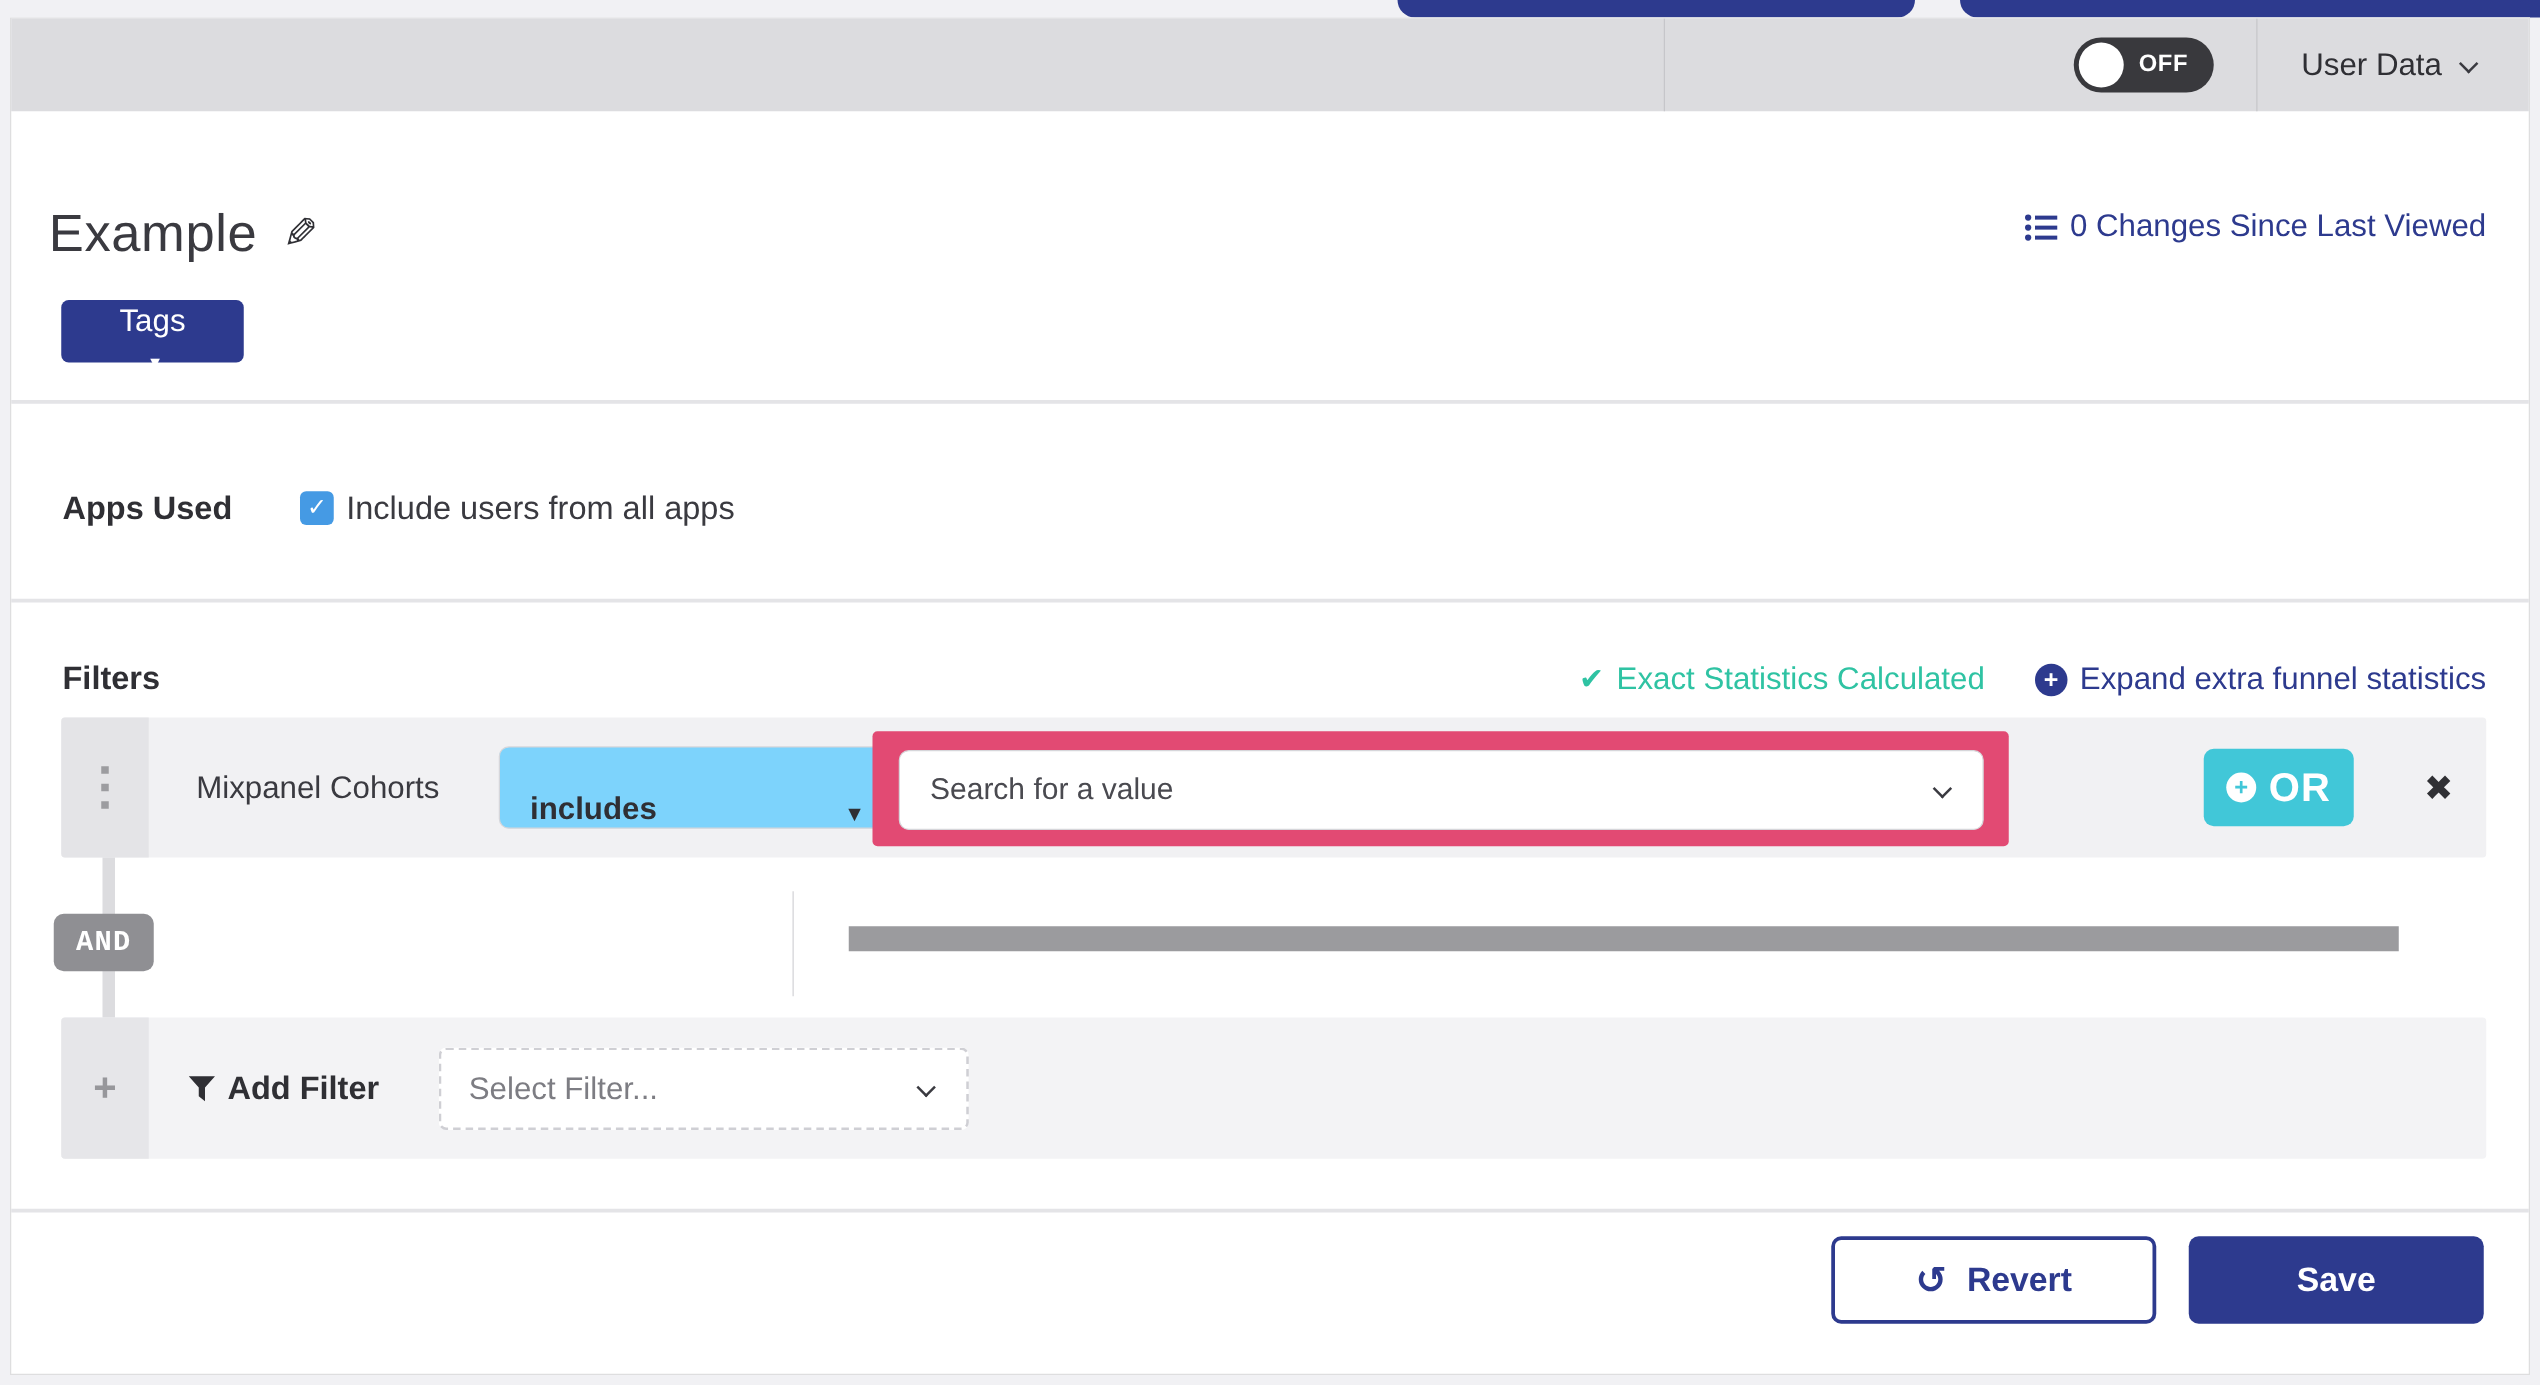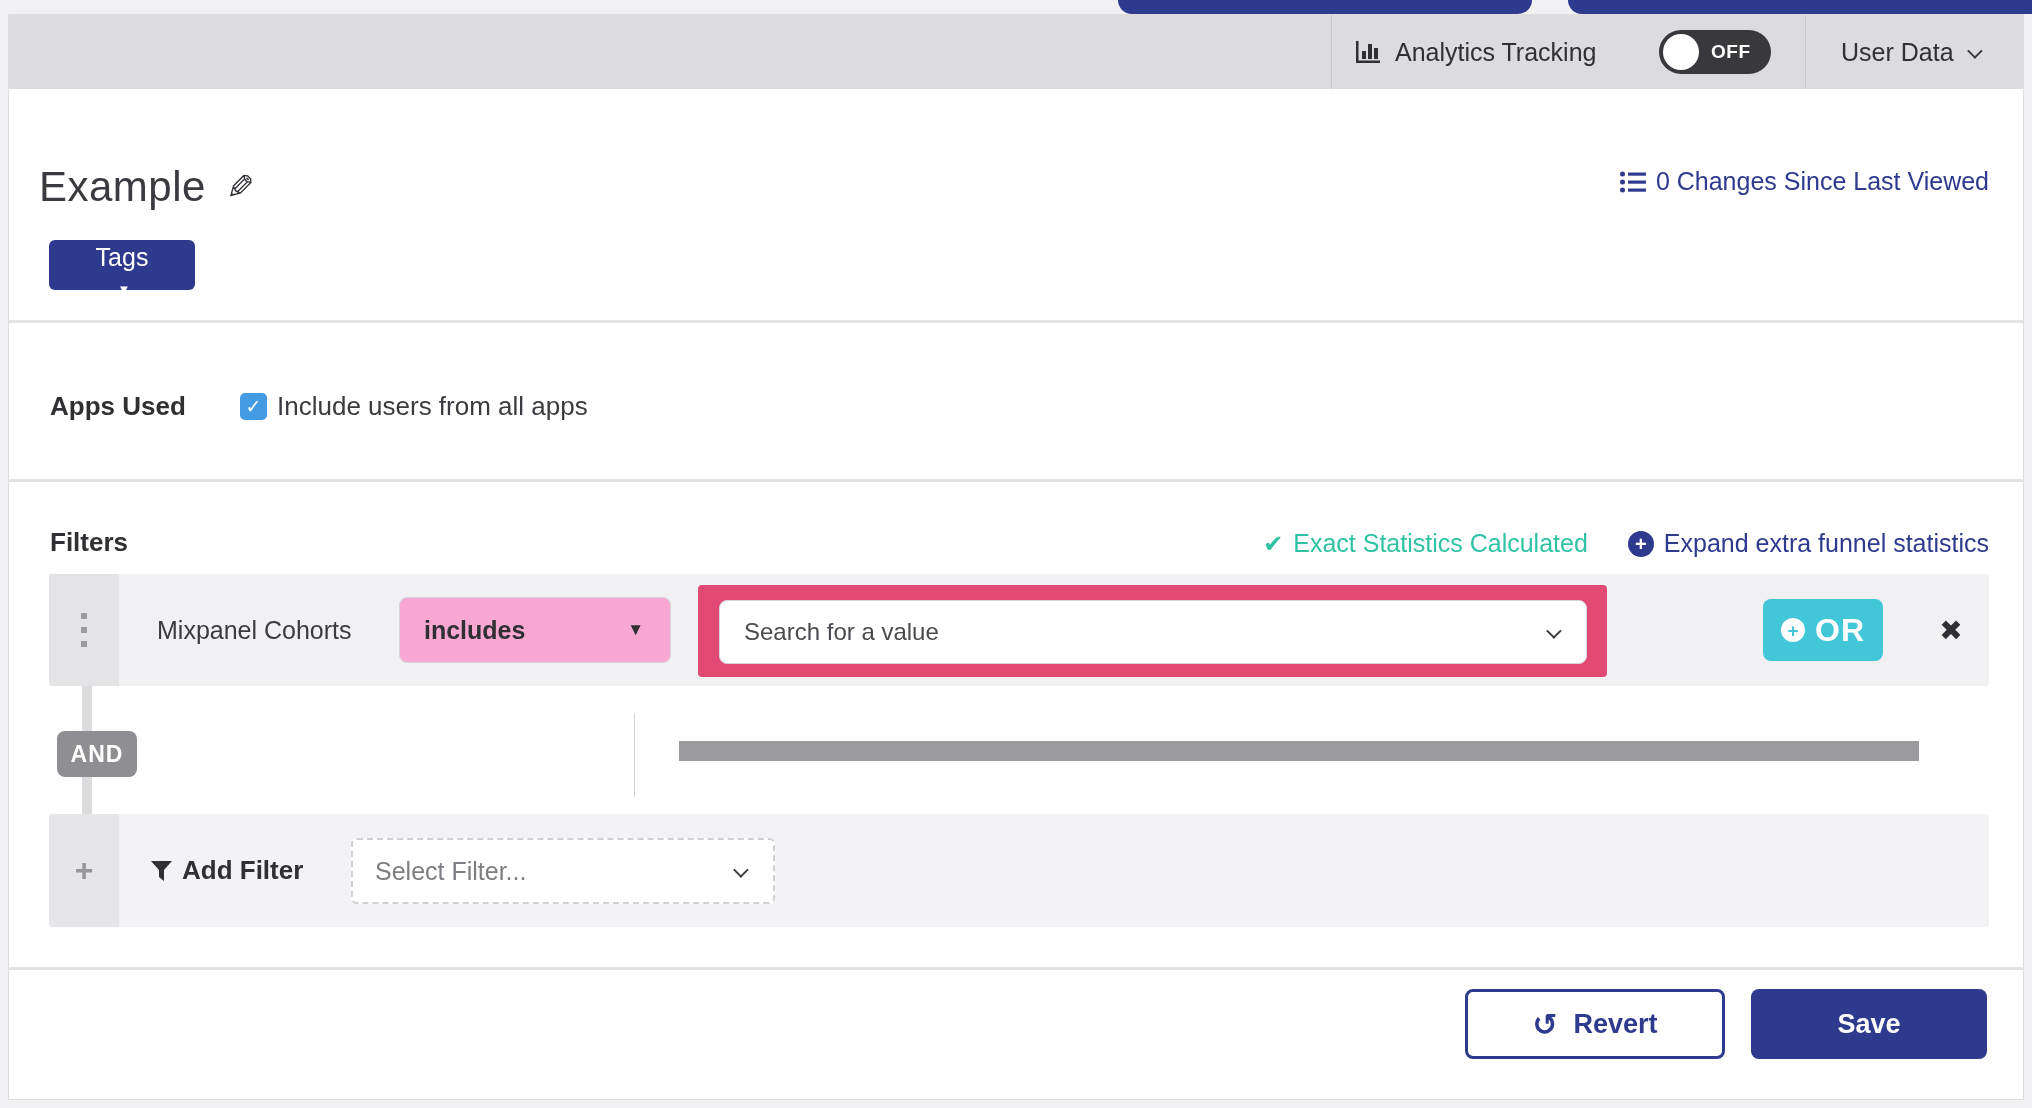--- a/index.html
+++ b/index.html
@@ -65,41 +65,41 @@
   .expand { display:flex; align-items:center; gap:10px; color:#2d3a8e; font-size:25px; font-weight:500; cursor:pointer; }
   .plus-circle { width:26px; height:26px; border-radius:50%; background:#2d3a8e; color:#fff; font-size:20px; font-weight:700;
                  display:flex; align-items:center; justify-content:center; line-height:1; }
 
   
   .frow1 { position:absolute; left:40px; top:559px; width:1940px; height:112px; background:#f1f1f3; border-radius:3px;padding-left:44px; }
   .drag-col { position:absolute; left:0; top:0; bottom:0; width:70px; background:#e4e4e7; border-radius:3px 0 0 3px;
               display:flex; flex-direction:column; align-items:center; justify-content:center; gap:8px; cursor:grab; }
   .drag-col i { width:6px; height:6px; background:#9c9ca0; display:block; }
   .filter-name { position:absolute; left:108px; top:0; height:112px; display:flex; align-items:center; font-size:25px; color:#3a3a40; }
-  .op-select { position:absolute; left:350px; top:23px; width:272px; height:66px; background:#f9a8d4; border:1px solid #d6d6da; border-radius:8px;
-               display:flex; align-items:center; cursor:pointer; }
+  .op-select { position:absolute; left:350px; top:23px; width:320px; height:66px; background:#7dd3fc; border:1px solid #d6d6da; border-radius:8px;
+               display:flex; align-items:flex-end; cursor:pointer; }
   .op-select .val { margin-left:24px; font-size:25px; font-weight:600; color:#2f2f34; }
   .op-select .solid-caret { position:absolute; right:26px; font-size:17px; color:#2f2f34; }
   .pink-wrap { position:absolute; left:633px; top:11px; width:909px; height:92px; background:#e24a73; border-radius:4px; padding:15px 20px 13px 21px;margin-left:16px; }
   .value-select { width:100%; height:100%; background:#fff; border:1px solid #d6d6da; border-radius:8px; position:relative;
                   display:flex; align-items:center; cursor:pointer; }
   .value-select .ph { margin-left:24px; font-size:24px; color:#4a4a50; }
   .value-select .chev { position:absolute; right:28px; border-color:#3a3a40; }
   .or-btn { position:absolute; left:1714px; top:25px; width:120px; height:62px; background:#41c7d8; border-radius:8px;
             display:flex; align-items:center; justify-content:center; gap:10px; cursor:pointer; }
   .or-plus { width:24px; height:24px; border-radius:50%; background:#fff; color:#41c7d8; font-size:19px; font-weight:700;
              display:flex; align-items:center; justify-content:center; line-height:1; }
   .or-label { color:#fff; font-size:32px; font-weight:600; letter-spacing:1px; }
   .close-x { position:absolute; left:1872px; top:0; height:112px; width:60px; display:flex; align-items:center; justify-content:center;
              font-size:28px; color:#303034; cursor:pointer; }
 
   
   .conn-bar { position:absolute; left:73px; top:671px; width:10px; height:142px; background:#dcdcdf; }
-  .and-badge { position:absolute; left:48px; top:716px; width:80px; height:46px; background:#8f8f93; border-radius:8px;
-               color:#fff; font-size:23px; font-weight:700; display:flex; align-items:center; justify-content:center; letter-spacing:1px; }
+  .and-badge { position:absolute; left:34px; top:716px; width:80px; height:46px; background:#8f8f93; border-radius:8px;
+               color:#fff; font-size:23px; font-weight:700; display:flex; align-items:center; justify-content:center; letter-spacing:1px;font-family:Liberation Mono, monospace; }
   .stats { position:absolute; left:148px; top:671px; height:128px; display:flex; align-items:center; }
   .stats .lbl { font-size:25px; color:#3a3a40; }
   .stats .val { font-size:32px; color:#2f2f34; margin-left:10px; }
   .stats .pct { font-size:25px; color:#3bc4d8; margin-left:8px; }
   .stats-vdiv { position:absolute; left:625px; top:698px; width:1px; height:84px; background:#d4d4d8; }
   .progress { position:absolute; left:670px; top:726px; width:1240px; height:20px; background:#9b9b9e; }
 
   
   .frow3 { position:absolute; left:40px; top:799px; width:1940px; height:113px; background:#f3f3f5; border-radius:3px; }
   .plus-col { position:absolute; left:0; top:0; bottom:0; width:70px; background:#e6e6e9; border-radius:3px 0 0 3px;
@@ -124,30 +124,20 @@
 </head>
 <body>
 
 <div class="top-btn tb1"></div>
 <div class="top-btn tb2"></div>
 
 <div class="panel">
 
   <div class="hdr">
     <div class="hdr-vdiv hv1"></div>
-    <div class="analytics">
-      <svg width="28" height="26" viewBox="0 0 28 26">
-        <rect x="1" y="2" width="2.5" height="22" fill="#2f2f34"></rect>
-        <rect x="1" y="21.5" width="24" height="2.5" fill="#2f2f34"></rect>
-        <rect x="7" y="12" width="4" height="8" fill="#2f2f34"></rect>
-        <rect x="13" y="5" width="4" height="15" fill="#2f2f34"></rect>
-        <rect x="19" y="9" width="4" height="11" fill="#2f2f34"></rect>
-      </svg>
-      <span class="analytics-label">Analytics Tracking</span>
-    </div>
     <div class="toggle">
       <div class="toggle-knob"></div>
       <div class="toggle-text">OFF</div>
     </div>
     <div class="hdr-vdiv hv2"></div>
     <div class="userdata">
       <span class="userdata-label">User Data</span>
       <span class="chev"></span>
     </div>
   </div>

